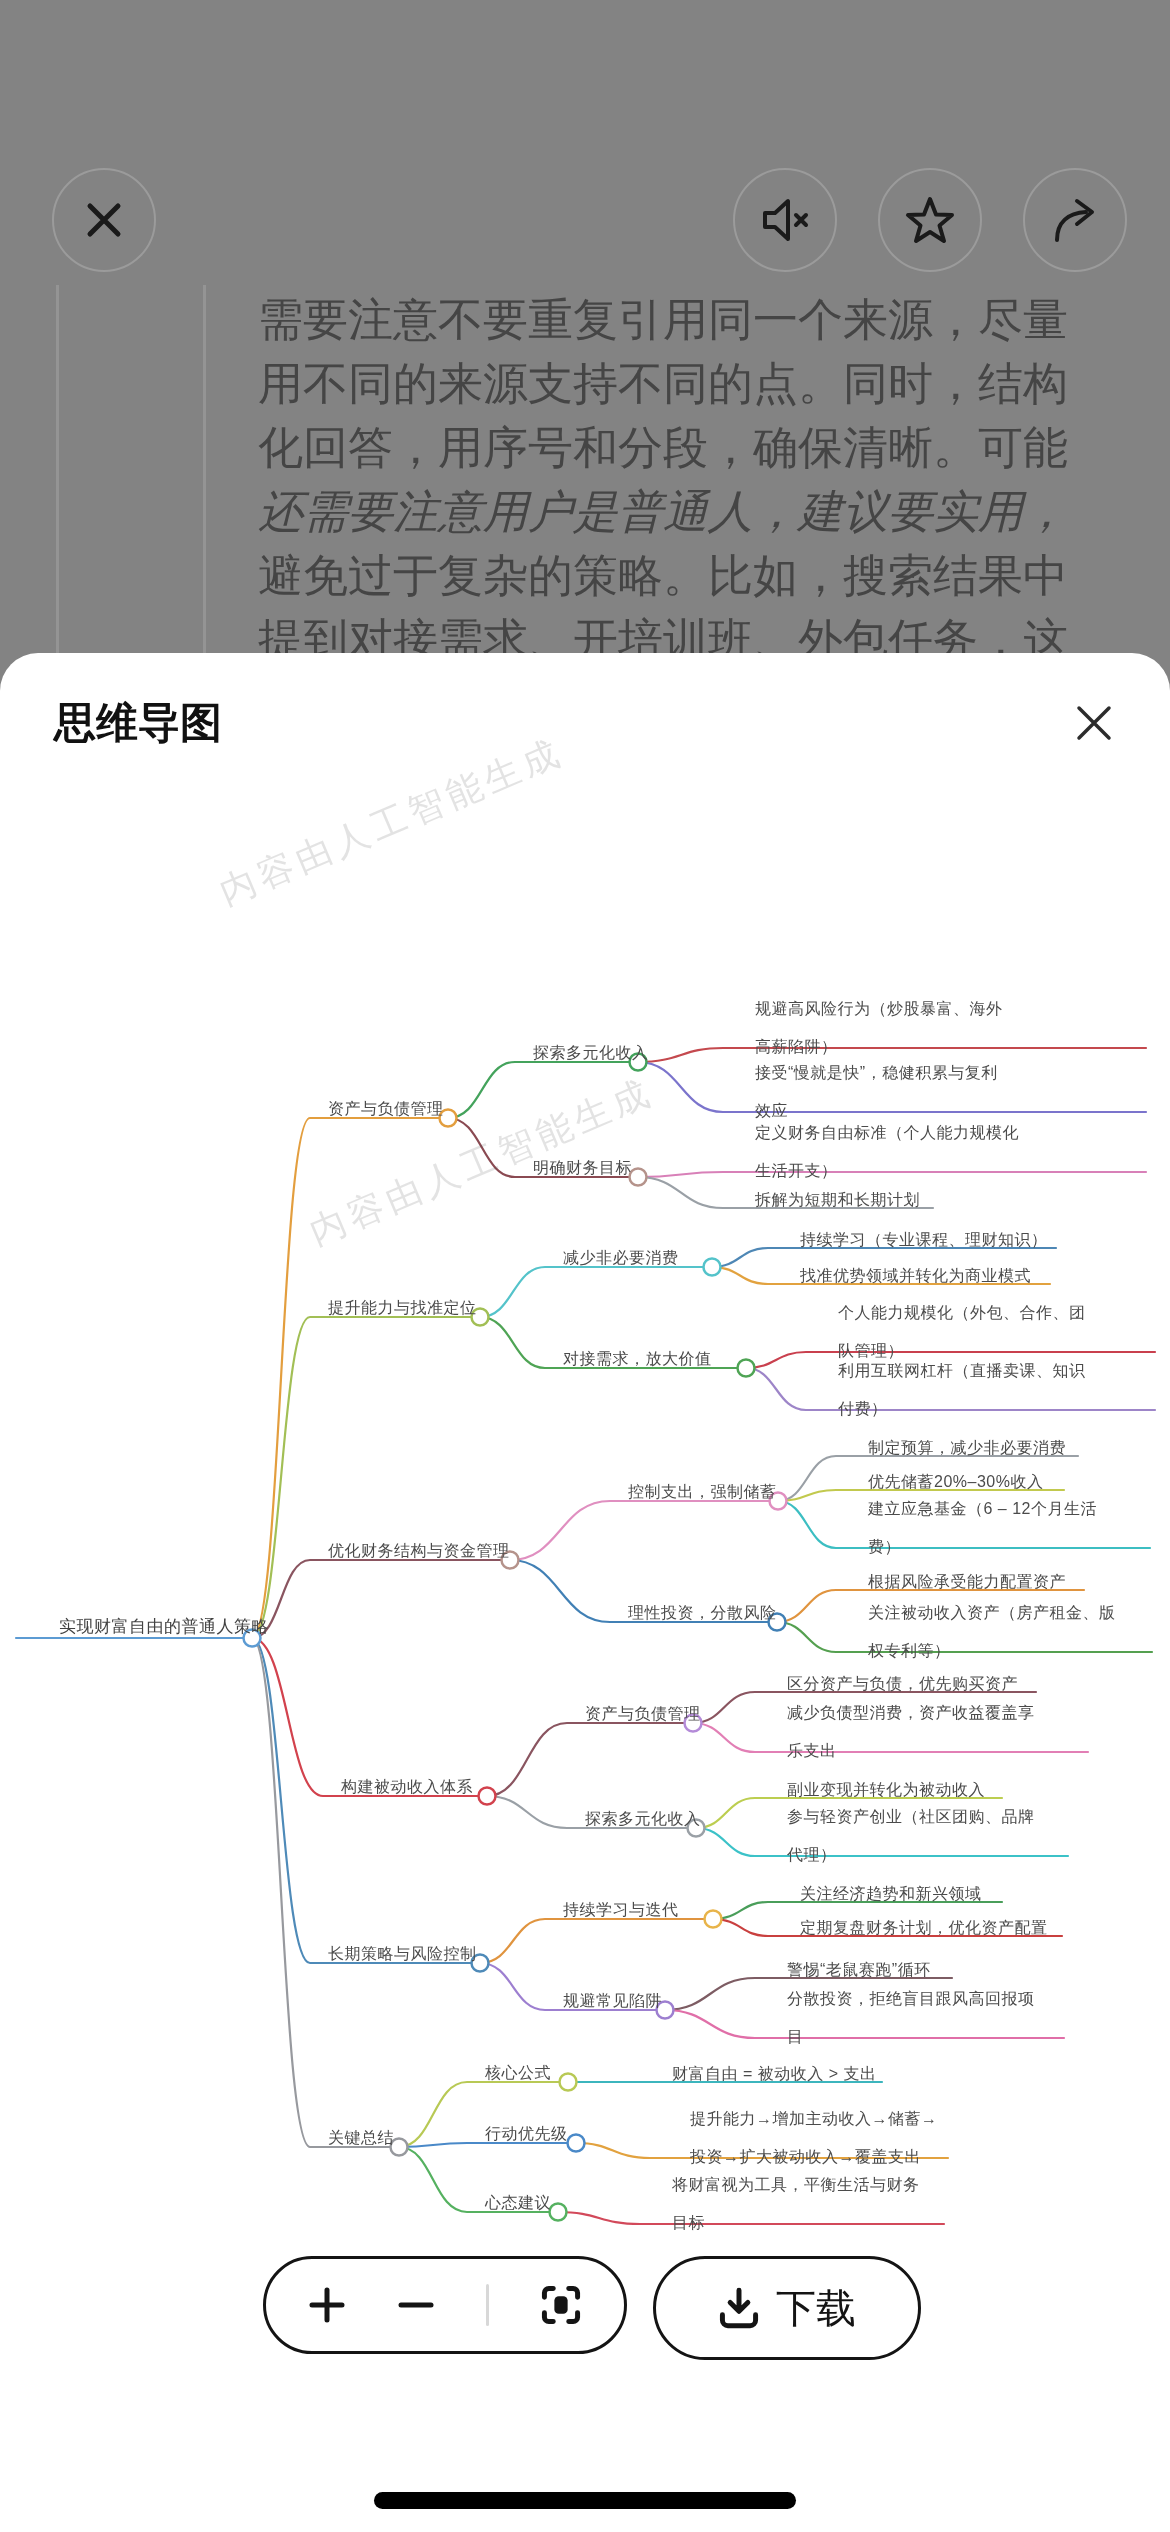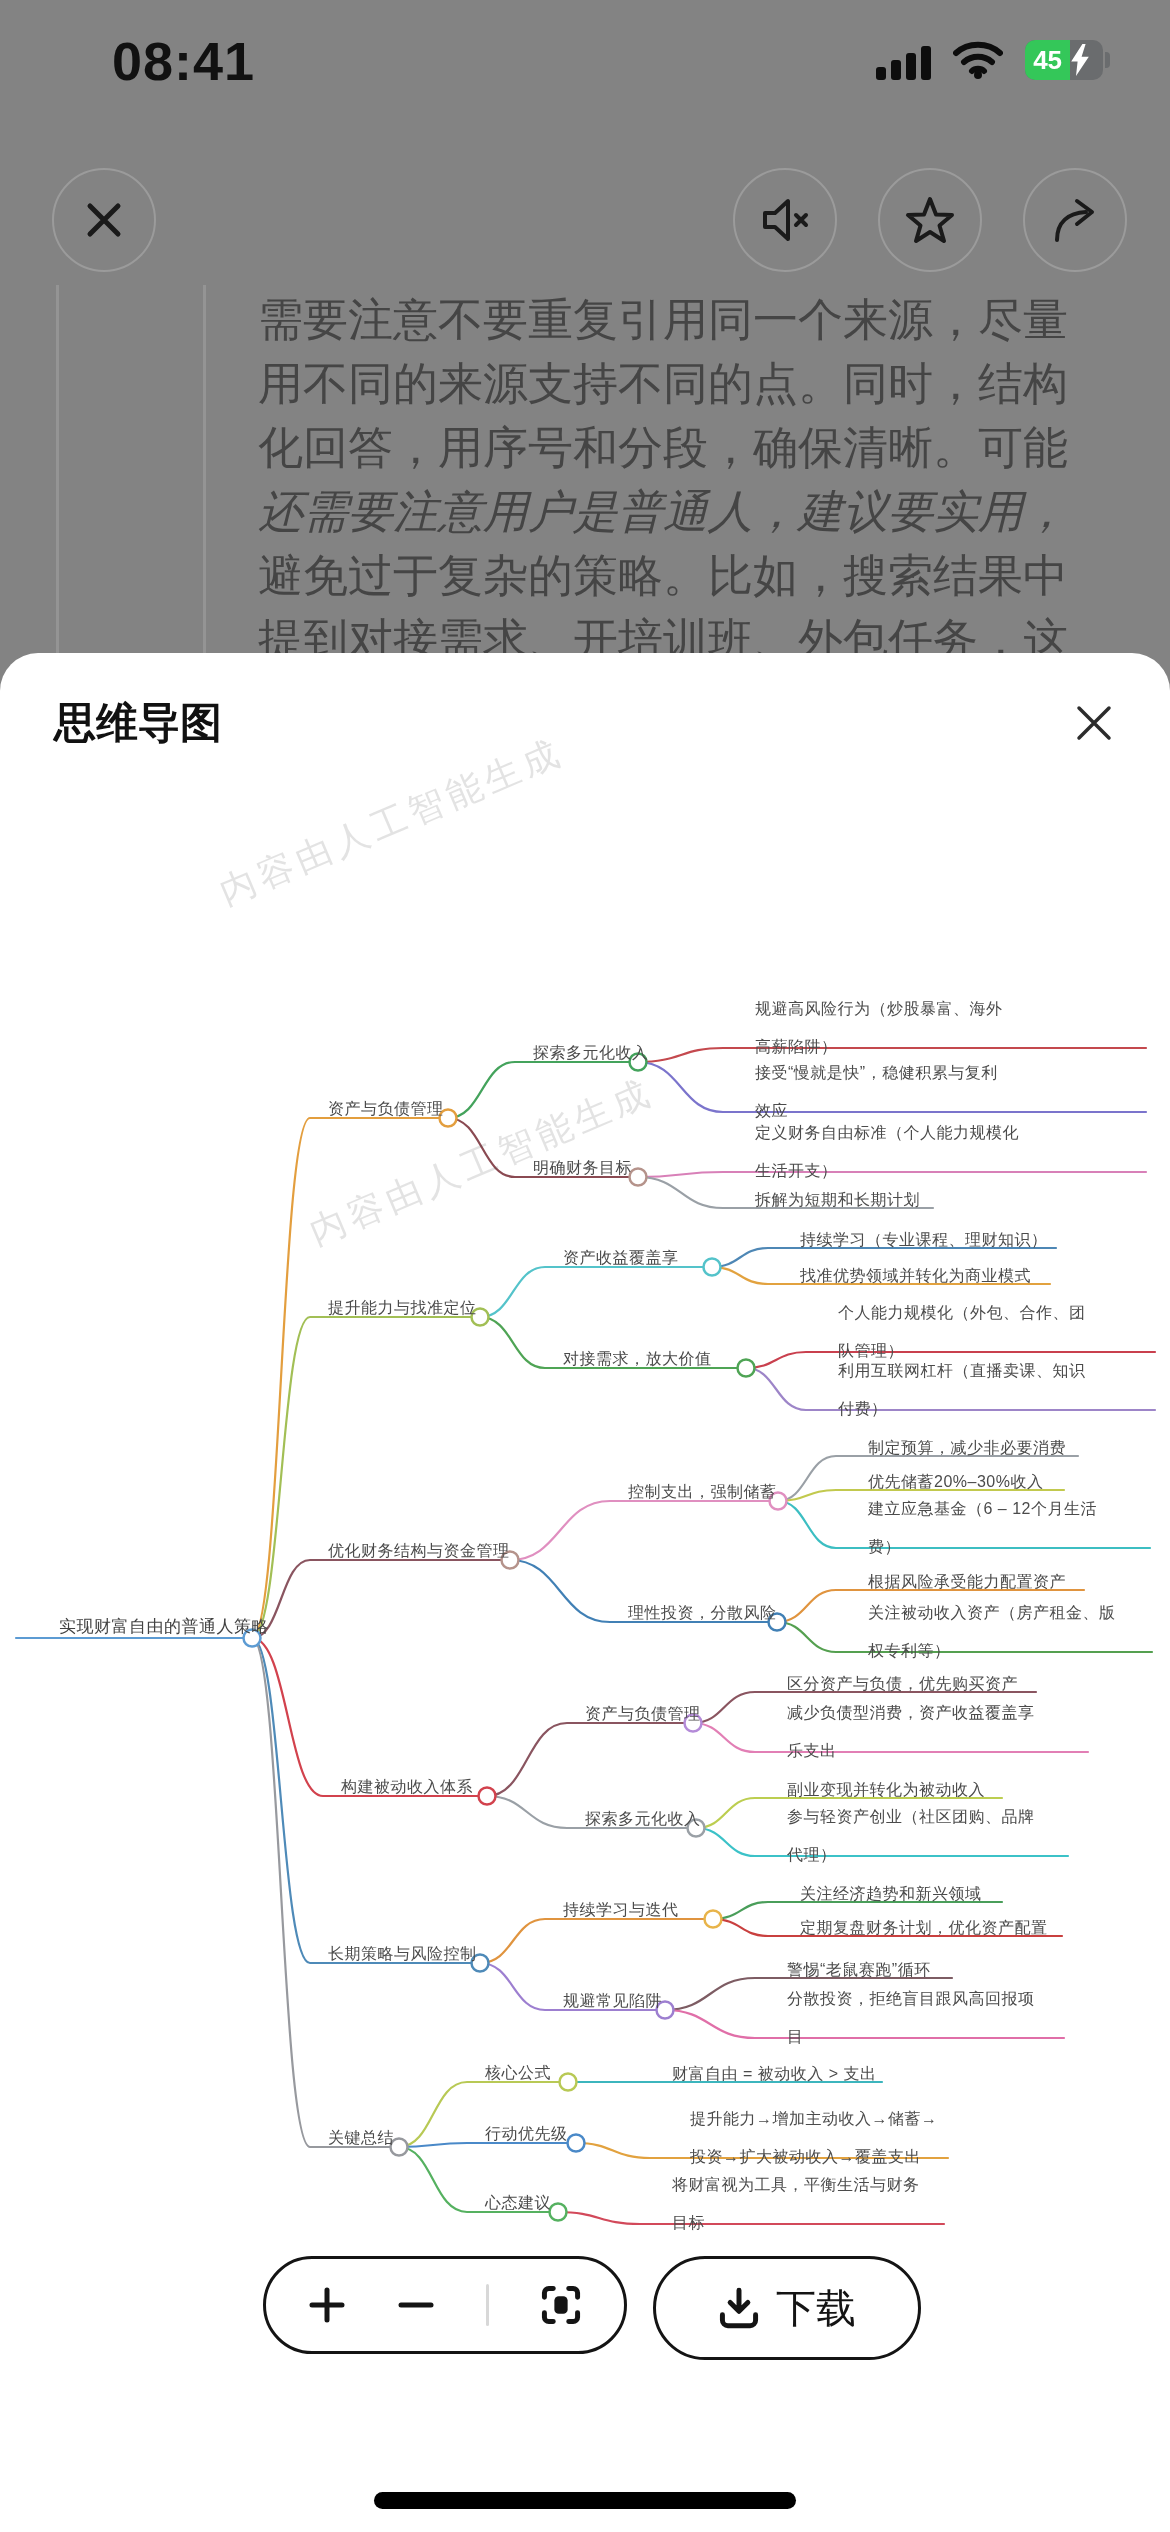--- a/index.html
+++ b/index.html
@@ -46,48 +46,20 @@
   .pill-dl{left:653px;top:2256px;width:262px;justify-content:center;gap:16px;}
   .pill-divider{width:3px;height:42px;background:#d8d8d8;border-radius:2px;}
   .dl-text{font-size:40px;color:#141414;font-weight:500;}
   .home-indicator{position:absolute;left:374px;top:2492px;width:422px;height:17px;border-radius:9px;background:#000;}
   .icn{display:block;}
 </style>
 </head>
 <body>
 
 <div class="bg-layer">
-  <div class="status-bar">
-    <div class="sb-time">08:41</div>
-    <div class="sb-icons">
-      <div class="sig">
-        <i style="height:13px"></i>
-          <i style="height:20px"></i>
-          <i style="height:27px"></i>
-          <i style="height:34px"></i>
-      </div>
-      <svg class="icn" width="50" height="40" viewBox="0 0 50 40">
-        <path d="M3 13 C15 2 35 2 47 13" fill="none" stroke="#0d0d0d" stroke-width="6" stroke-linecap="round"></path>
-        <path d="M11 22 C19 15 31 15 39 22" fill="none" stroke="#0d0d0d" stroke-width="6" stroke-linecap="round"></path>
-        <path d="M19 31 C22 28 28 28 31 31" fill="none" stroke="#0d0d0d" stroke-width="6" stroke-linecap="round"></path>
-        <circle cx="25" cy="35" r="4" fill="#0d0d0d"></circle>
-      </svg>
-      <div style="display:flex;align-items:center;">
-        <div class="battery">
-          <div class="fill">
-            <span class="pct">45</span>
-          </div>
-          <svg class="bolt" width="22" height="32" viewBox="0 0 11 20">
-            <path d="M7 0 L0 11 h4 L3 20 L11 8 H6.5 L9 0 Z" fill="#ffffff"></path>
-          </svg>
-        </div>
-        <div class="battery-cap"></div>
-      </div>
-    </div>
-  </div>
 
   <div class="toolbar">
     <div class="tb-btn" style="left:52px;">
       <svg width="44" height="44" viewBox="0 0 44 44">
         <path d="M8 8 L36 36 M36 8 L8 36" stroke="#1a1a1a" stroke-width="5" stroke-linecap="round"></path>
       </svg>
     </div>
     <div class="tb-btn" style="left:733px;">
       <svg width="52" height="48" viewBox="0 0 52 48">
         <path d="M6 17 h10 l13 -12 v38 l-13 -12 h-10 z" fill="none" stroke="#1a1a1a" stroke-width="4" stroke-linejoin="round"></path>
@@ -198,21 +170,21 @@
   <div id="mm-labels">
       <div class="mm-label mm-root" style="left: 28px; top: 1608px; margin-left: 31px;">实现财富自由的普通人策略</div>
       <div class="mm-label" style="left: 328px; top: 1090px;">资产与负债管理</div>
       <div class="mm-label" style="left: 328px; top: 1289px;">提升能力与找准定位</div>
       <div class="mm-label" style="left: 328px; top: 1532px;">优化财务结构与资金管理</div>
       <div class="mm-label" style="left: 341px; top: 1768px;">构建被动收入体系</div>
       <div class="mm-label" style="left: 328px; top: 1935px;">长期策略与风险控制</div>
       <div class="mm-label" style="left: 328px; top: 2119px;">关键总结</div>
       <div class="mm-label" style="left: 533px; top: 1034px;">探索多元化收入</div>
       <div class="mm-label" style="left: 533px; top: 1149px;">明确财务目标</div>
-      <div class="mm-label" style="left: 563px; top: 1239px;">资产收益覆盖享</div>
+      <div class="mm-label" style="left: 563px; top: 1239px;">减少非必要消费</div>
       <div class="mm-label" style="left: 563px; top: 1340px;">对接需求，放大价值</div>
       <div class="mm-label" style="left: 628px; top: 1473px;">控制支出，强制储蓄</div>
       <div class="mm-label" style="left: 628px; top: 1594px;">理性投资，分散风险</div>
       <div class="mm-label" style="left: 585px; top: 1695px;">资产与负债管理</div>
       <div class="mm-label" style="left: 585px; top: 1800px;">探索多元化收入</div>
       <div class="mm-label" style="left: 563px; top: 1891px;">持续学习与迭代</div>
       <div class="mm-label" style="left: 563px; top: 1982px;">规避常见陷阱</div>
       <div class="mm-label" style="left: 485px; top: 2054px;">核心公式</div>
       <div class="mm-label" style="left: 485px; top: 2115px;">行动优先级</div>
       <div class="mm-label" style="left: 485px; top: 2184px;">心态建议</div>

